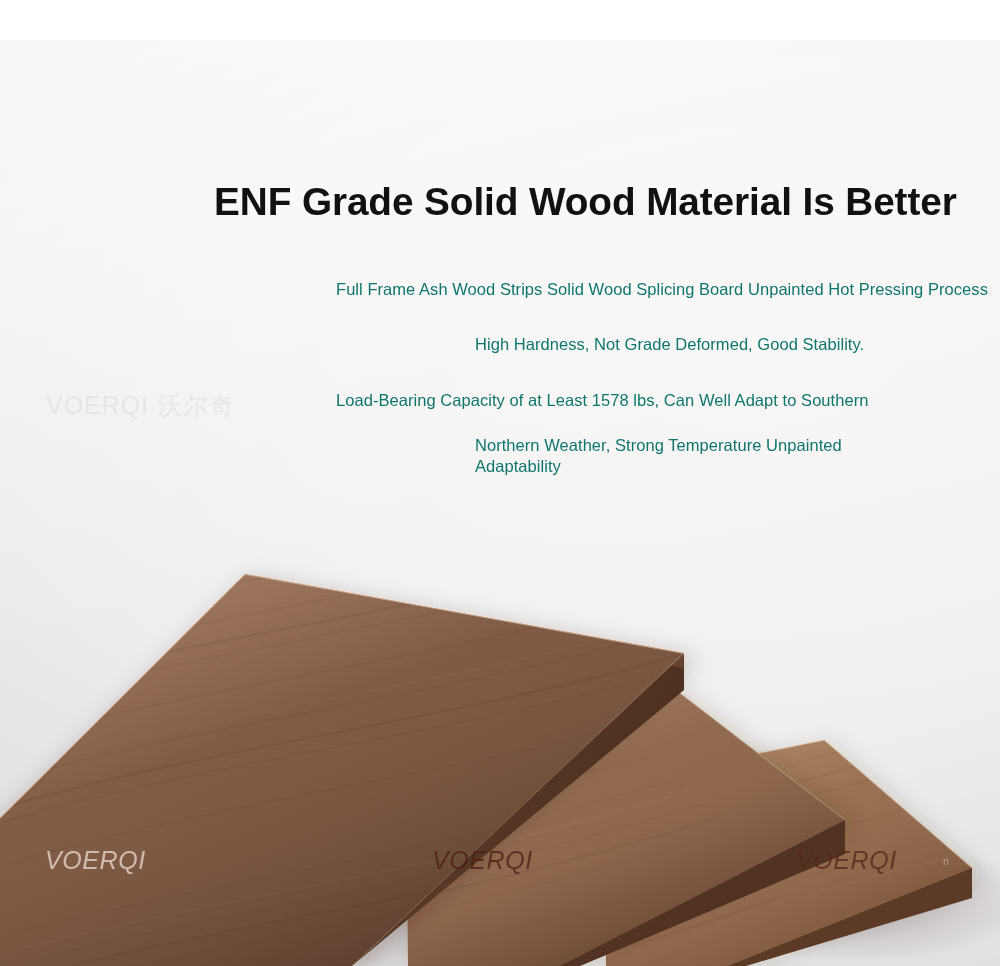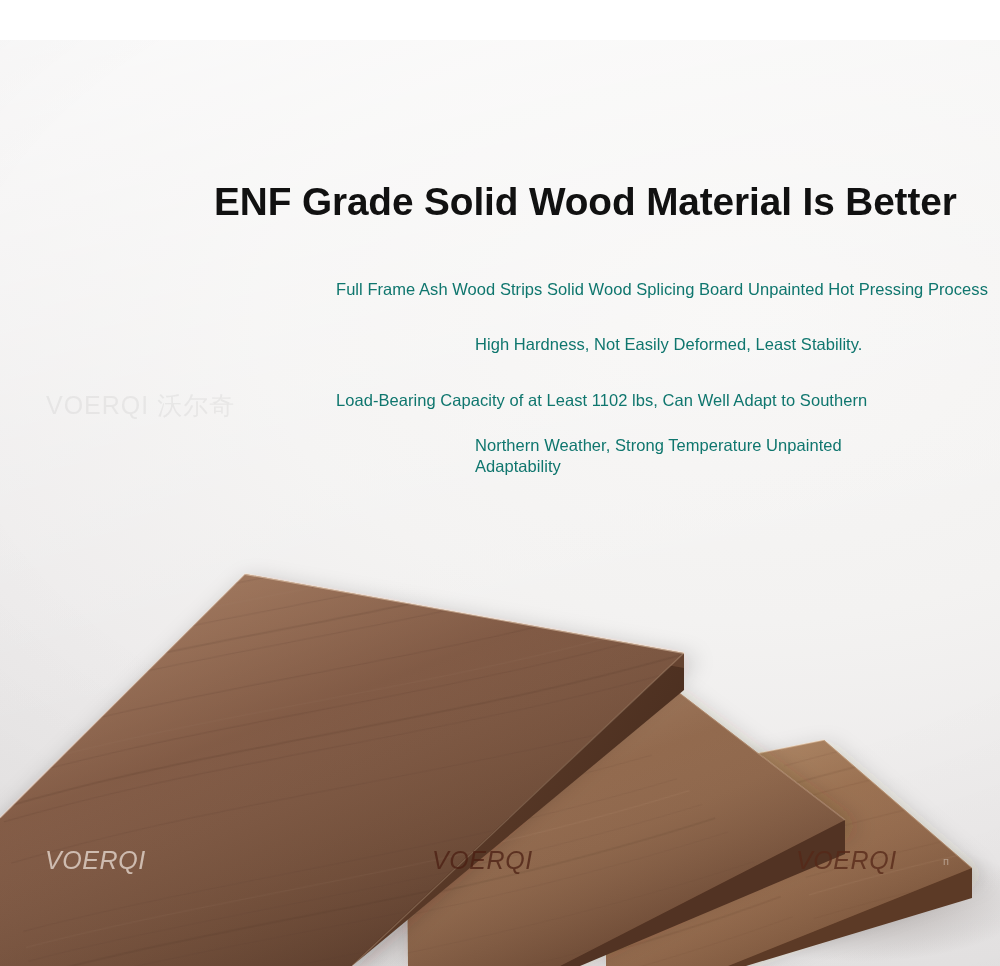--- a/index.html
+++ b/index.html
@@ -346,22 +346,22 @@
         <path d="M245,574 L684,653" stroke="rgba(255,230,204,0.46)" stroke-width="1.8" fill="none"></path>
         <path d="M684,653 L352,966" stroke="rgba(255,226,198,0.22)" stroke-width="1.3" fill="none"></path>
       </g>
     </svg>
   </div>
 
   <div class="copy">
     <div class="headline">ENF Grade Solid Wood Material Is Better</div>
 
     <div class="subline sub-1">Full Frame Ash Wood Strips Solid Wood Splicing Board Unpainted Hot Pressing Process</div>
-    <div class="subline sub-2">High Hardness, Not Easily Deformed, Least Stability.</div>
-    <div class="subline sub-3">Load-Bearing Capacity of at Least 1102 lbs, Can Well Adapt to Southern</div>
+    <div class="subline sub-2">High Hardness, Not Grade Deformed, Good Stability.</div>
+    <div class="subline sub-3">Load-Bearing Capacity of at Least 1578 lbs, Can Well Adapt to Southern</div>
     <div class="subline sub-4">Northern Weather, Strong Temperature Unpainted Adaptability</div>
   </div>
 
   <div class="board-mark mark-a">VOERQI</div>
   <div class="board-mark mark-b">VOERQI</div>
   <div class="board-mark mark-c">VOERQI</div>
   <div class="mark-tiny">п</div>
 
 </div>
 

